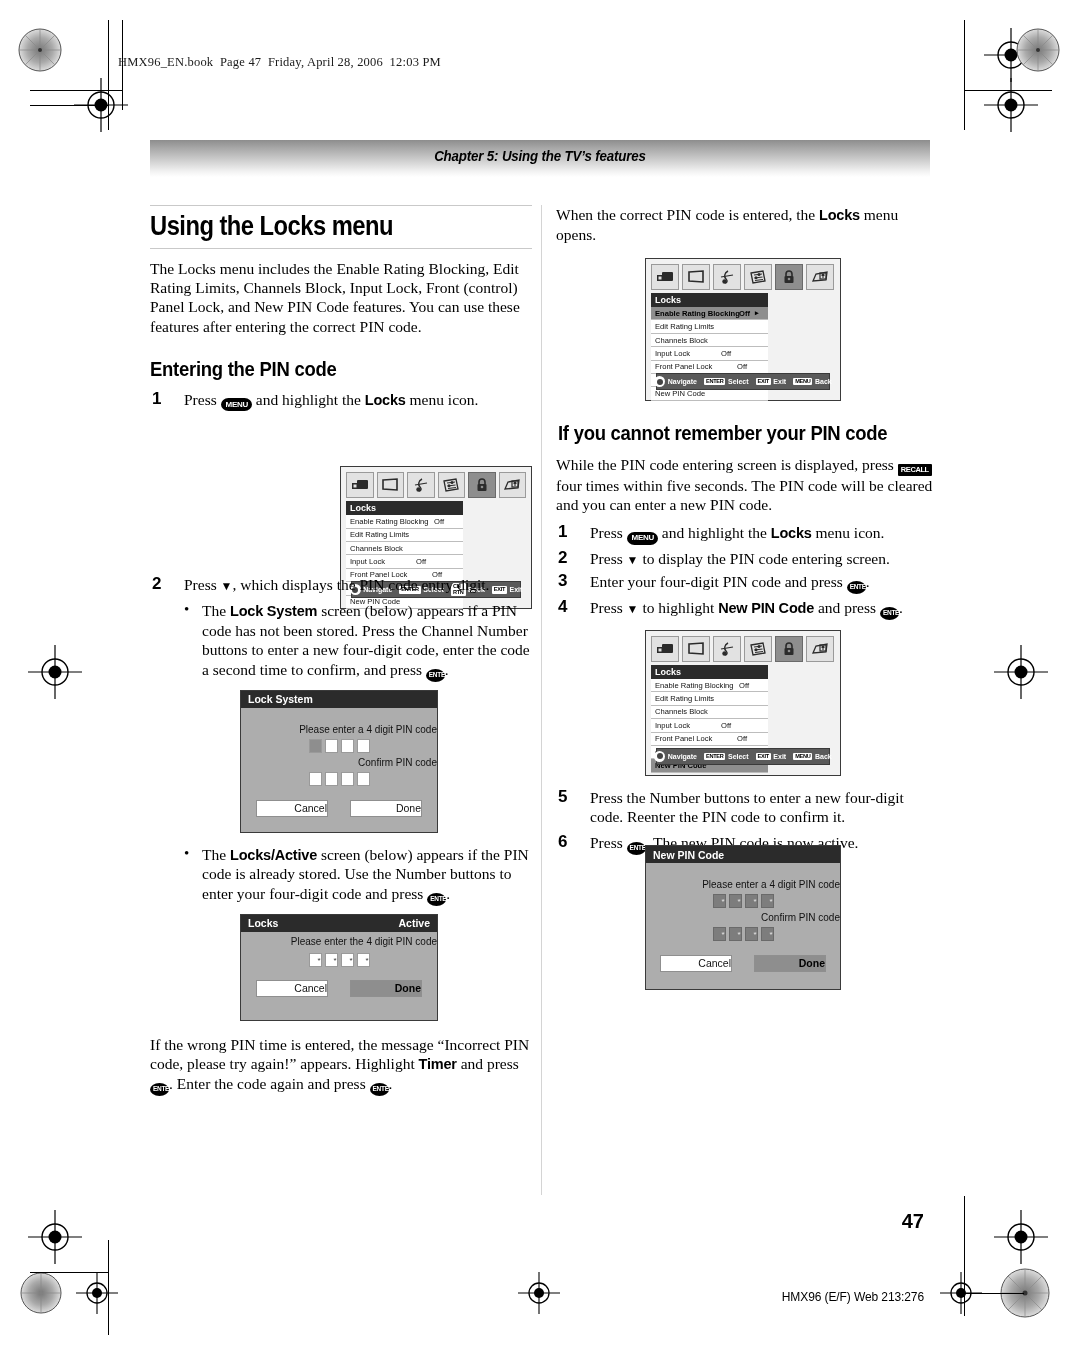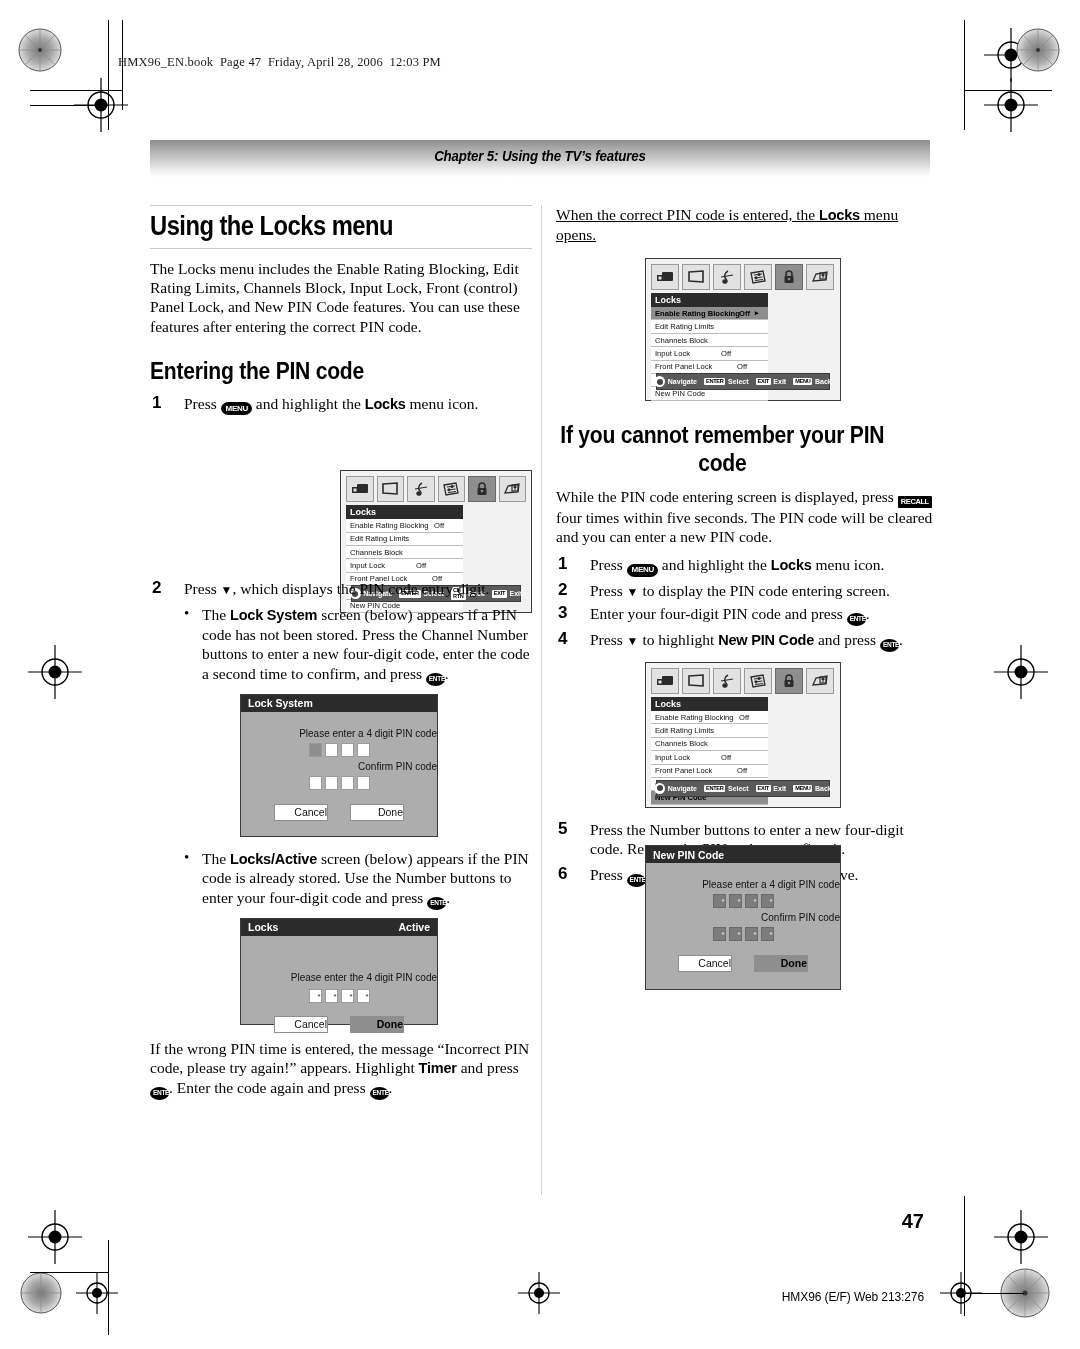--- a/index.html
+++ b/index.html
@@ -45,21 +45,21 @@
     margin:0; padding:6px 0 7px 0;
     border-top:1px solid #c9c9c9; border-bottom:1px solid #c9c9c9;
     font-family:"Liberation Sans", sans-serif; font-weight:bold;
     font-size:27px; letter-spacing:-0.6px; line-height:1.08;
     transform-origin:left center;
   }
   h1.title span { display:inline-block; transform:scaleX(0.88); transform-origin:left center; }
   h2.sub {
     margin:21px 0 9px 0; padding:0;
     font-family:"Liberation Sans", sans-serif; font-weight:bold;
-    font-size:24px; letter-spacing:-0.3px;
+    font-size:21px; letter-spacing:-0.3px;
   }
   h2.sub span { display:inline-block; transform:scaleX(0.88); transform-origin:left center; }
 
   p.body {
     margin:10px 0 0 0; font-size:15.5px; line-height:1.235; text-align:left;
   }
   b.sans { font-family:"Liberation Sans", sans-serif; font-weight:bold; font-size:14.5px; letter-spacing:-0.2px; }
 
   
   .step { position:relative; padding-left:34px; margin-top:9px; font-size:15.5px; line-height:1.235; }
@@ -129,21 +129,21 @@
     justify-content:space-between;
   }
   .dlgbody { position:relative; text-align:right; font-family:"Liberation Sans", sans-serif; }
   .dlgtxt { font-size:10px; color:#111; }
   .pinrow { display:flex; justify-content:center; gap:3px; margin:4px 0; }
   .pinbox { width:13px; height:14px; background:#fff; border:1px solid #9a9a9a; box-sizing:border-box;
             font-size:8px; line-height:13px; color:#333; }
   .pinbox.filled { background:#8e8e8e; }
   .pinbox.dark { background:#7d7d7d; border-color:#6a6a6a; color:#e8e8e8; }
   .btnrow { display:flex; justify-content:center; gap:22px; }
-  .dbtn { width:54px; height:17px; background:#fff; border:1px solid #8f8f8f; box-sizing:border-box;
+  .dbtn { width:72px; height:17px; background:#fff; border:1px solid #8f8f8f; box-sizing:border-box;
           font-family:"Liberation Sans", sans-serif; font-size:10.5px; line-height:15px; color:#111; }
   .dbtn.on { background:#8e8e8e; font-weight:bold; color:#000; }
 
   
   .pagenum {
     position:absolute; left:880px; top:1210px; width:44px; text-align:right;
     font-family:"Liberation Sans", sans-serif; font-weight:bold; font-size:20px;
   }
   .footcode {
     position:absolute; left:690px; top:1290px; width:234px; text-align:right;
@@ -459,21 +459,21 @@
     <div class="bul" style="margin-top:12px;">
       <span class="dot">•</span>
       <span>The </span><b class="sans">Locks/Active</b><span> screen (below) appears if the PIN code is already stored. Use the Number buttons to enter your four-digit code and press </span><span class="key kenter">ENTER</span><span>.</span>
     </div>
 
     <div class="dlg" style="position:relative;margin:8px 0 0 90px;width:198px;height:107px;">
       <div class="dlgtitle">
         <span>Locks</span>
         <span>Active</span>
       </div>
-      <div class="dlgbody" style="padding-top:36px;">
+      <div class="dlgbody" style="padding-top:4px;">
         <div class="dlgtxt">Please enter the 4 digit PIN code</div>
         <div class="pinrow" style="margin-top:6px;">
           <span class="pinbox">*</span>
           <span class="pinbox">*</span>
           <span class="pinbox">*</span>
           <span class="pinbox">*</span>
         </div>
         <div class="btnrow" style="margin-top:13px;">
           <span class="dbtn">Cancel</span>
           <span class="dbtn on">Done</span>
@@ -481,21 +481,21 @@
       </div>
     </div>
 
     <p class="body" style="margin-top:14px;">
       <span>If the wrong PIN time is entered, the message “Incorrect PIN code, please try again!” appears. Highlight </span><b class="sans">Timer</b><span> and press </span><span class="key kenter">ENTER</span><span>. Enter the code again and press </span><span class="key kenter">ENTER</span><span>.</span>
     </p>
   </div>
 
   <div class="colR">
 
-    <p class="body" style="margin-top:0;text-decoration:underline;">
+    <p class="body" style="margin-top:0;">
       <span>When the correct PIN code is entered, the </span><b class="sans">Locks</b><span> menu opens.</span>
     </p>
 
     <div class="osd" style="position:relative;margin:14px 0 0 89px;width:196px;height:143px;">
       <div class="inner">
         <div class="iconrow">
           <div class="ic">
               <svg width="20" height="16" viewBox="0 0 20 16">
                 <rect x="7" y="3" width="11" height="9" rx="1" fill="#2b2b2b"></rect>
                 <rect x="2" y="6" width="7" height="6" fill="#2b2b2b"></rect>

